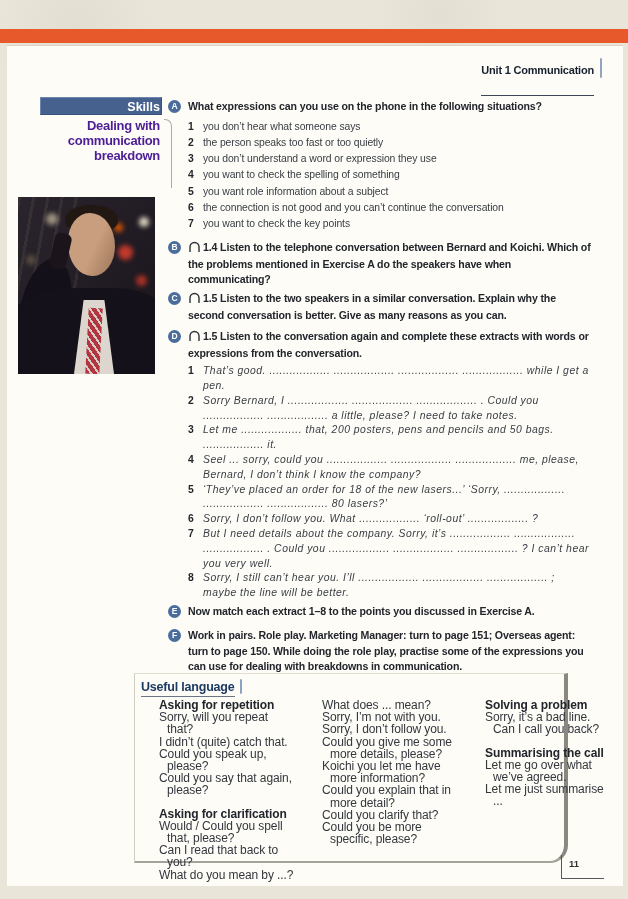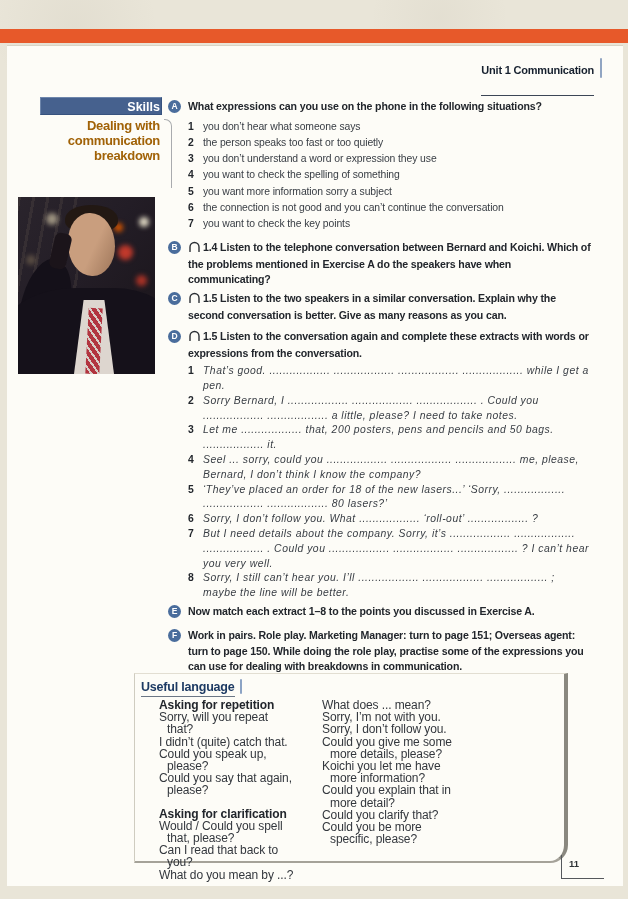--- a/index.html
+++ b/index.html
@@ -24,21 +24,21 @@
   .unit-header{position:absolute;left:470px;top:60px;width:124px;text-align:right;}
   .unit-header .txt{display:inline-block;font-weight:bold;font-size:11px;color:#16202e;
         border-bottom:1.5px solid #3c4656;padding-bottom:19px;letter-spacing:-.2px;}
   .unit-tick{position:absolute;right:-8px;top:-2px;width:2.5px;height:20px;background:#91a5c2;border-radius:2px;}
 
   
   .skills-box{position:absolute;left:40px;top:97px;width:122px;height:18px;background:#46618e;
         border:1px solid #37527e;border-left-color:#6e86ab;border-top-color:#6e86ab;
         color:#fff;font-weight:bold;font-size:12.5px;text-align:right;line-height:18px;padding-right:1px;box-sizing:border-box;}
   .skills-title{position:absolute;left:36px;top:118px;width:124px;text-align:right;
-        font-weight:bold;font-size:13px;line-height:15px;color:#a16207;letter-spacing:-.3px;}
+        font-weight:bold;font-size:13px;line-height:15px;color:#4c1d95;letter-spacing:-.3px;}
   .skills-bracket{position:absolute;left:164px;top:119px;width:7px;height:68px;
         border-right:1.5px solid #a9abae;border-top:1.5px solid #a9abae;border-top-right-radius:7px;}
 
   
   .photo{position:absolute;left:18px;top:197px;width:137px;height:177px;background:
      linear-gradient(125deg,#2a242c 0%,#231d26 45%,#191419 100%);overflow:hidden;}
   .bokeh{position:absolute;border-radius:50%;filter:blur(2.5px);}
   .streak{position:absolute;left:0;top:0;width:60px;height:177px;
      background:repeating-linear-gradient(100deg,rgba(180,160,130,.10) 0 3px,transparent 3px 14px);}
   .arm{position:absolute;bottom:12px;left:2px;width:50px;height:104px;background:#141019;
@@ -149,21 +149,21 @@
       <li>
           <span class="num">3</span>
           <span>you don’t understand a word or expression they use</span>
         </li>
       <li>
           <span class="num">4</span>
           <span>you want to check the spelling of something</span>
         </li>
       <li>
           <span class="num">5</span>
-          <span>you want more information sorry a subject</span>
+          <span>you want role information about a subject</span>
         </li>
       <li>
           <span class="num">6</span>
           <span>the connection is not good and you can’t continue the conversation</span>
         </li>
       <li>
           <span class="num">7</span>
           <span>you want to check the key points</span>
         </li>
     </ol>
@@ -265,18 +265,26 @@
     <div class="ul-col c2">
       <div class="ul-line">What does ... mean?</div>
       <div class="ul-line">Sorry, I’m not with you.</div>
       <div class="ul-line">Sorry, I don’t follow you.</div>
       <div class="ul-line">Could you give me some more details, please?</div>
       <div class="ul-line">Koichi you let me have more information?</div>
       <div class="ul-line">Could you explain that in more detail?</div>
       <div class="ul-line">Could you clarify that?</div>
       <div class="ul-line">Could you be more specific, please?</div>
     </div>
+    <div class="ul-col c3">
+      <div class="ul-head">Solving a problem</div>
+      <div class="ul-line">Sorry, it’s a bad line. Can I call you back?</div>
+      <div class="ul-gap"></div>
+      <div class="ul-head">Summarising the call</div>
+      <div class="ul-line">Let me go over what we’ve agreed.</div>
+      <div class="ul-line">Let me just summarise ...</div>
+    </div>
   </div>
 </div>
 
 <div class="pagenum-wrap">
   <span class="pagenum">11</span>
 </div>
 
 </body></html>

